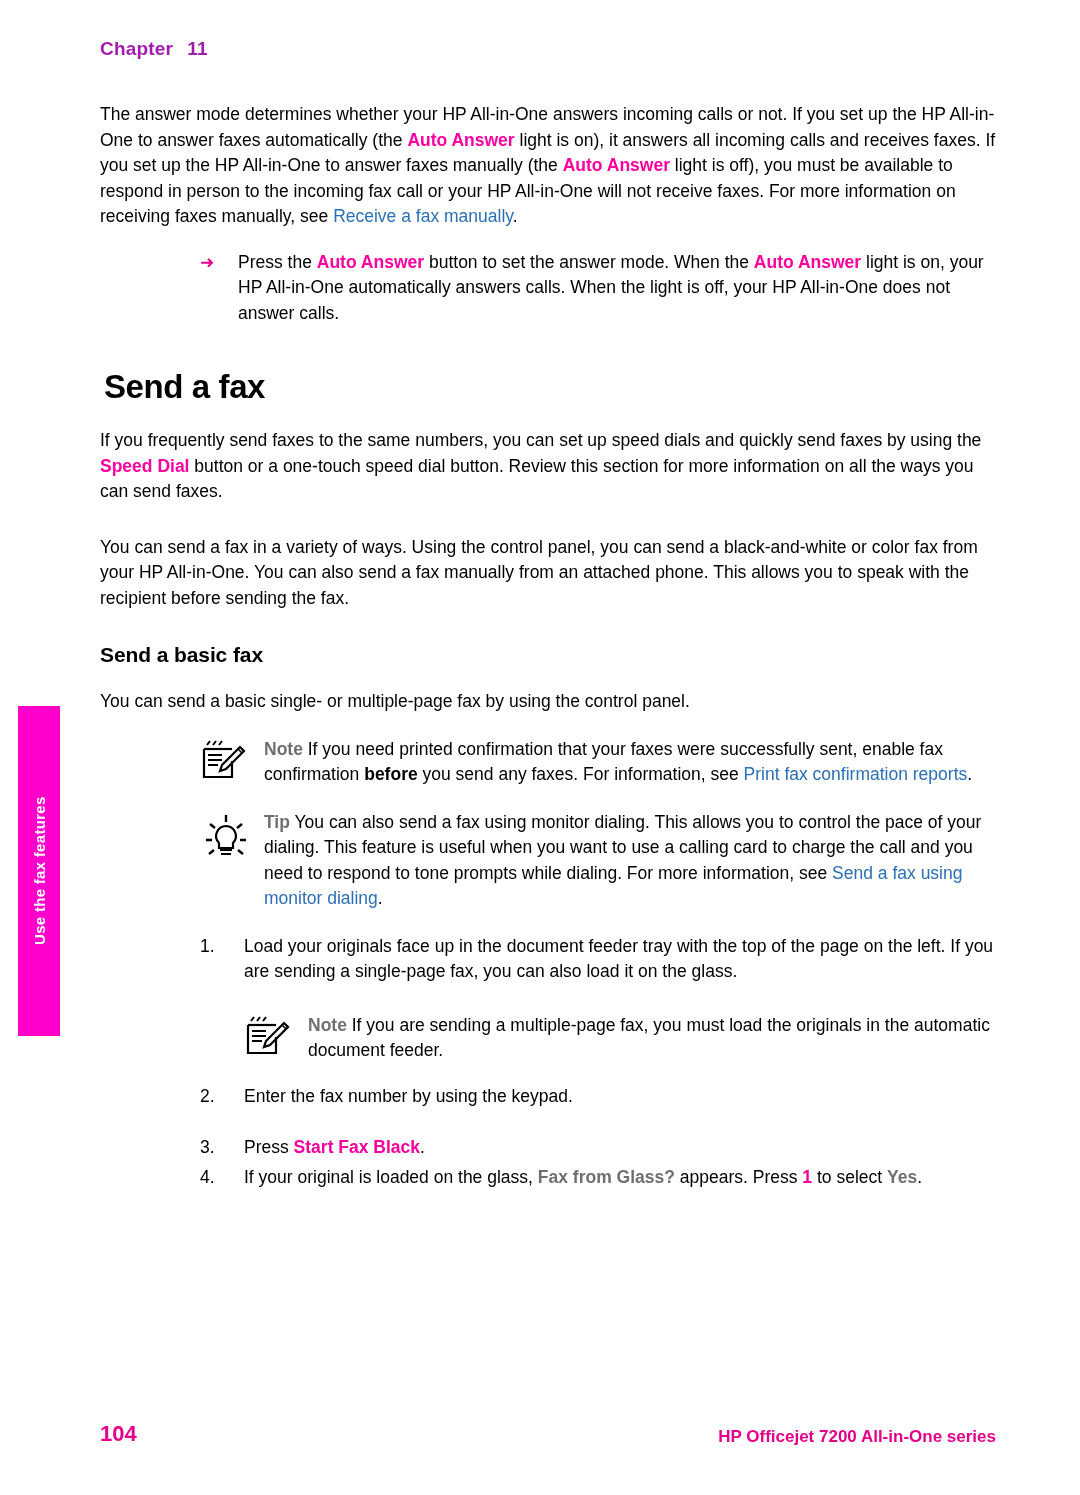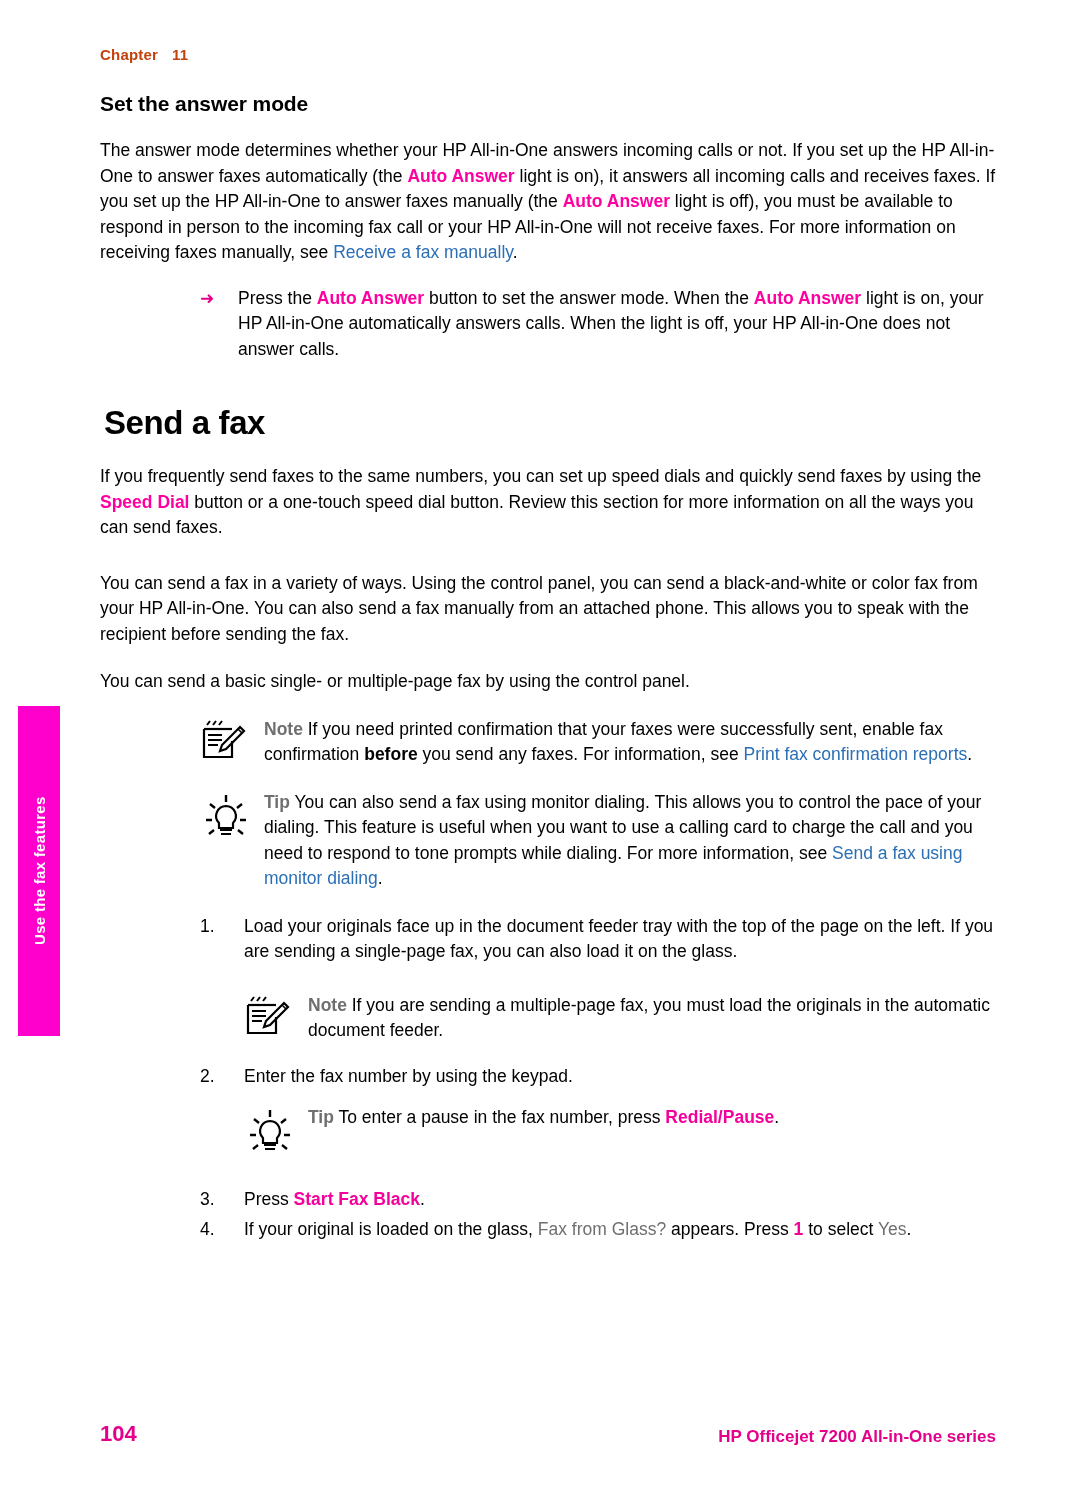--- a/index.html
+++ b/index.html
@@ -16,24 +16,24 @@
     overflow: hidden;
   }
   .page {
     position: absolute;
     inset: 0;
   }
   
   .chapter-header {
     position: absolute;
     left: 100px;
-    top: 46px;
-    font-size: 15px;
-    font-weight: bold;
-    color: #c2410c;
+    top: 38px;
+    font-size: 19px;
+    font-weight: bold;
+    color: #a21caf;
     letter-spacing: 0.2px;
   }
   .chapter-header .num {
     margin-left: 14px;
   }
   
   .side-tab {
     position: absolute;
     left: 18px;
     top: 706px;
@@ -91,21 +91,21 @@
   }
   .pink-strong {
     color: #f5009b;
     font-weight: bold;
   }
   .link {
     color: #2b6fb5;
   }
   .gray-b {
     color: #6f6f6f;
-    font-weight: normal;
+    font-weight: bold;
   }
   .bold { font-weight: bold; }
 
   .arrow-row {
     display: flex;
     margin-left: 100px;
   }
   .arrow-glyph {
     width: 38px;
     flex: 0 0 38px;
@@ -173,38 +173,38 @@
 
   <div class="chapter-header">
     <span>Chapter</span><span class="num">11</span>
   </div>
 
   <div class="side-tab"></div>
   <div class="side-tab-label">Use the fax features</div>
 
   <div class="content">
 
-    <h2 class="sec-head">Set the answer mode</h2>
 
     <p class="body indent" style="margin-top:22px;"><span>The answer mode determines whether your HP All-in-One answers incoming calls or not. If you set up the HP All-in-One to answer faxes automatically (the </span><span class="pink">Auto Answer</span><span> light is on), it answers all incoming calls and receives faxes. If you set up the HP All-in-One to answer faxes manually (the </span><span class="pink">Auto Answer</span><span> light is off), you must be available to respond in person to the incoming fax call or your HP All-in-One will not receive faxes. For more information on receiving faxes manually, see </span><span class="link">Receive a fax manually</span><span>.</span></p>
 
 
     <div class="arrow-row" style="margin-top:20px;">
       <div class="arrow-glyph">➜</div>
       <div class="arrow-body">
         <p class="body"><span>Press the </span><span class="pink">Auto Answer</span><span> button to set the answer mode. When the </span><span class="pink">Auto Answer</span><span> light is on, your HP All-in-One automatically answers calls. When the light is off, your HP All-in-One does not answer calls.</span></p>
       </div>
     </div>
 
     <h1 class="big-head" style="margin-top:42px;">Send a fax</h1>
 
     <p class="body indent" style="margin-top:22px;"><span>If you frequently send faxes to the same numbers, you can set up speed dials and quickly send faxes by using the </span><span class="pink">Speed Dial</span><span> button or a one-touch speed dial button. Review this section for more information on all the ways you can send faxes.</span></p>
 
     <p class="body indent" style="margin-top:30px;">You can send a fax in a variety of ways. Using the control panel, you can send a black-and-white or color fax from your HP All-in-One. You can also send a fax manually from an attached phone. This allows you to speak with the recipient before sending the fax.</p>
 
+    <h2 class="sec-head" style="margin-top:32px;">Send a basic fax</h2>
 
     <p class="body indent" style="margin-top:22px;">You can send a basic single- or multiple-page fax by using the control panel.</p>
 
     <div class="callout" style="margin-top:22px;">
       <div class="callout-icon">
         <svg width="46" height="42" viewBox="0 0 46 42">
           <path d="M4 10 L4 38 L32 38 L32 22" fill="none" stroke="#000" stroke-width="2.2"></path>
           <path d="M4 10 L32 10" fill="none" stroke="#000" stroke-width="2.2"></path>
           <path d="M7 6 l3 -4 M13 6 l3 -4 M19 6 l3 -4" stroke="#000" stroke-width="2" fill="none"></path>
           <path d="M8 16 h14 M8 21 h14 M8 26 h10" stroke="#000" stroke-width="2" fill="none"></path>
@@ -250,33 +250,20 @@
       <div class="callout-body"><span class="callout-label">Note</span><span>   If you are sending a multiple-page fax, you must load the originals in the automatic document feeder.</span></div>
     </div>
 
     <div class="num-row" style="margin-top:20px;">
       <div class="num-glyph">2.</div>
       <div class="num-body">
           <p class="body">Enter the fax number by using the keypad.</p>
         </div>
     </div>
 
-    <div class="callout" style="margin-top:16px; margin-left:144px;">
-      <div class="callout-icon">
-        <svg width="52" height="54" viewBox="0 0 52 54">
-          <path d="M26 14 a10 10 0 0 0 -7 17 v5 h14 v-5 a10 10 0 0 0 -7 -17 z" fill="none" stroke="#000" stroke-width="2.2"></path>
-          <path d="M20 38 h12 M21 42 h10" stroke="#000" stroke-width="2.2" fill="none"></path>
-          <path d="M26 3 v7" stroke="#000" stroke-width="2.4"></path>
-          <path d="M10 12 l5 4 M42 12 l-5 4" stroke="#000" stroke-width="2.4"></path>
-          <path d="M6 28 h6 M40 28 h6" stroke="#000" stroke-width="2.4"></path>
-          <path d="M9 42 l5 -4 M43 42 l-5 -4" stroke="#000" stroke-width="2.4"></path>
-        </svg>
-      </div>
-      <div class="callout-body"><span class="callout-label">Tip</span><span>   To enter a pause in the fax number, press </span><span class="pink-strong">Redial/Pause</span><span>.</span></div>
-    </div>
 
     <div class="num-row" style="margin-top:26px;">
       <div class="num-glyph">3.</div>
       <div class="num-body">
           <p class="body"><span>Press </span><span class="pink-strong">Start Fax Black</span><span>.</span></p>
         </div>
     </div>
 
     <div class="num-row" style="margin-top:4px;">
       <div class="num-glyph">4.</div>

